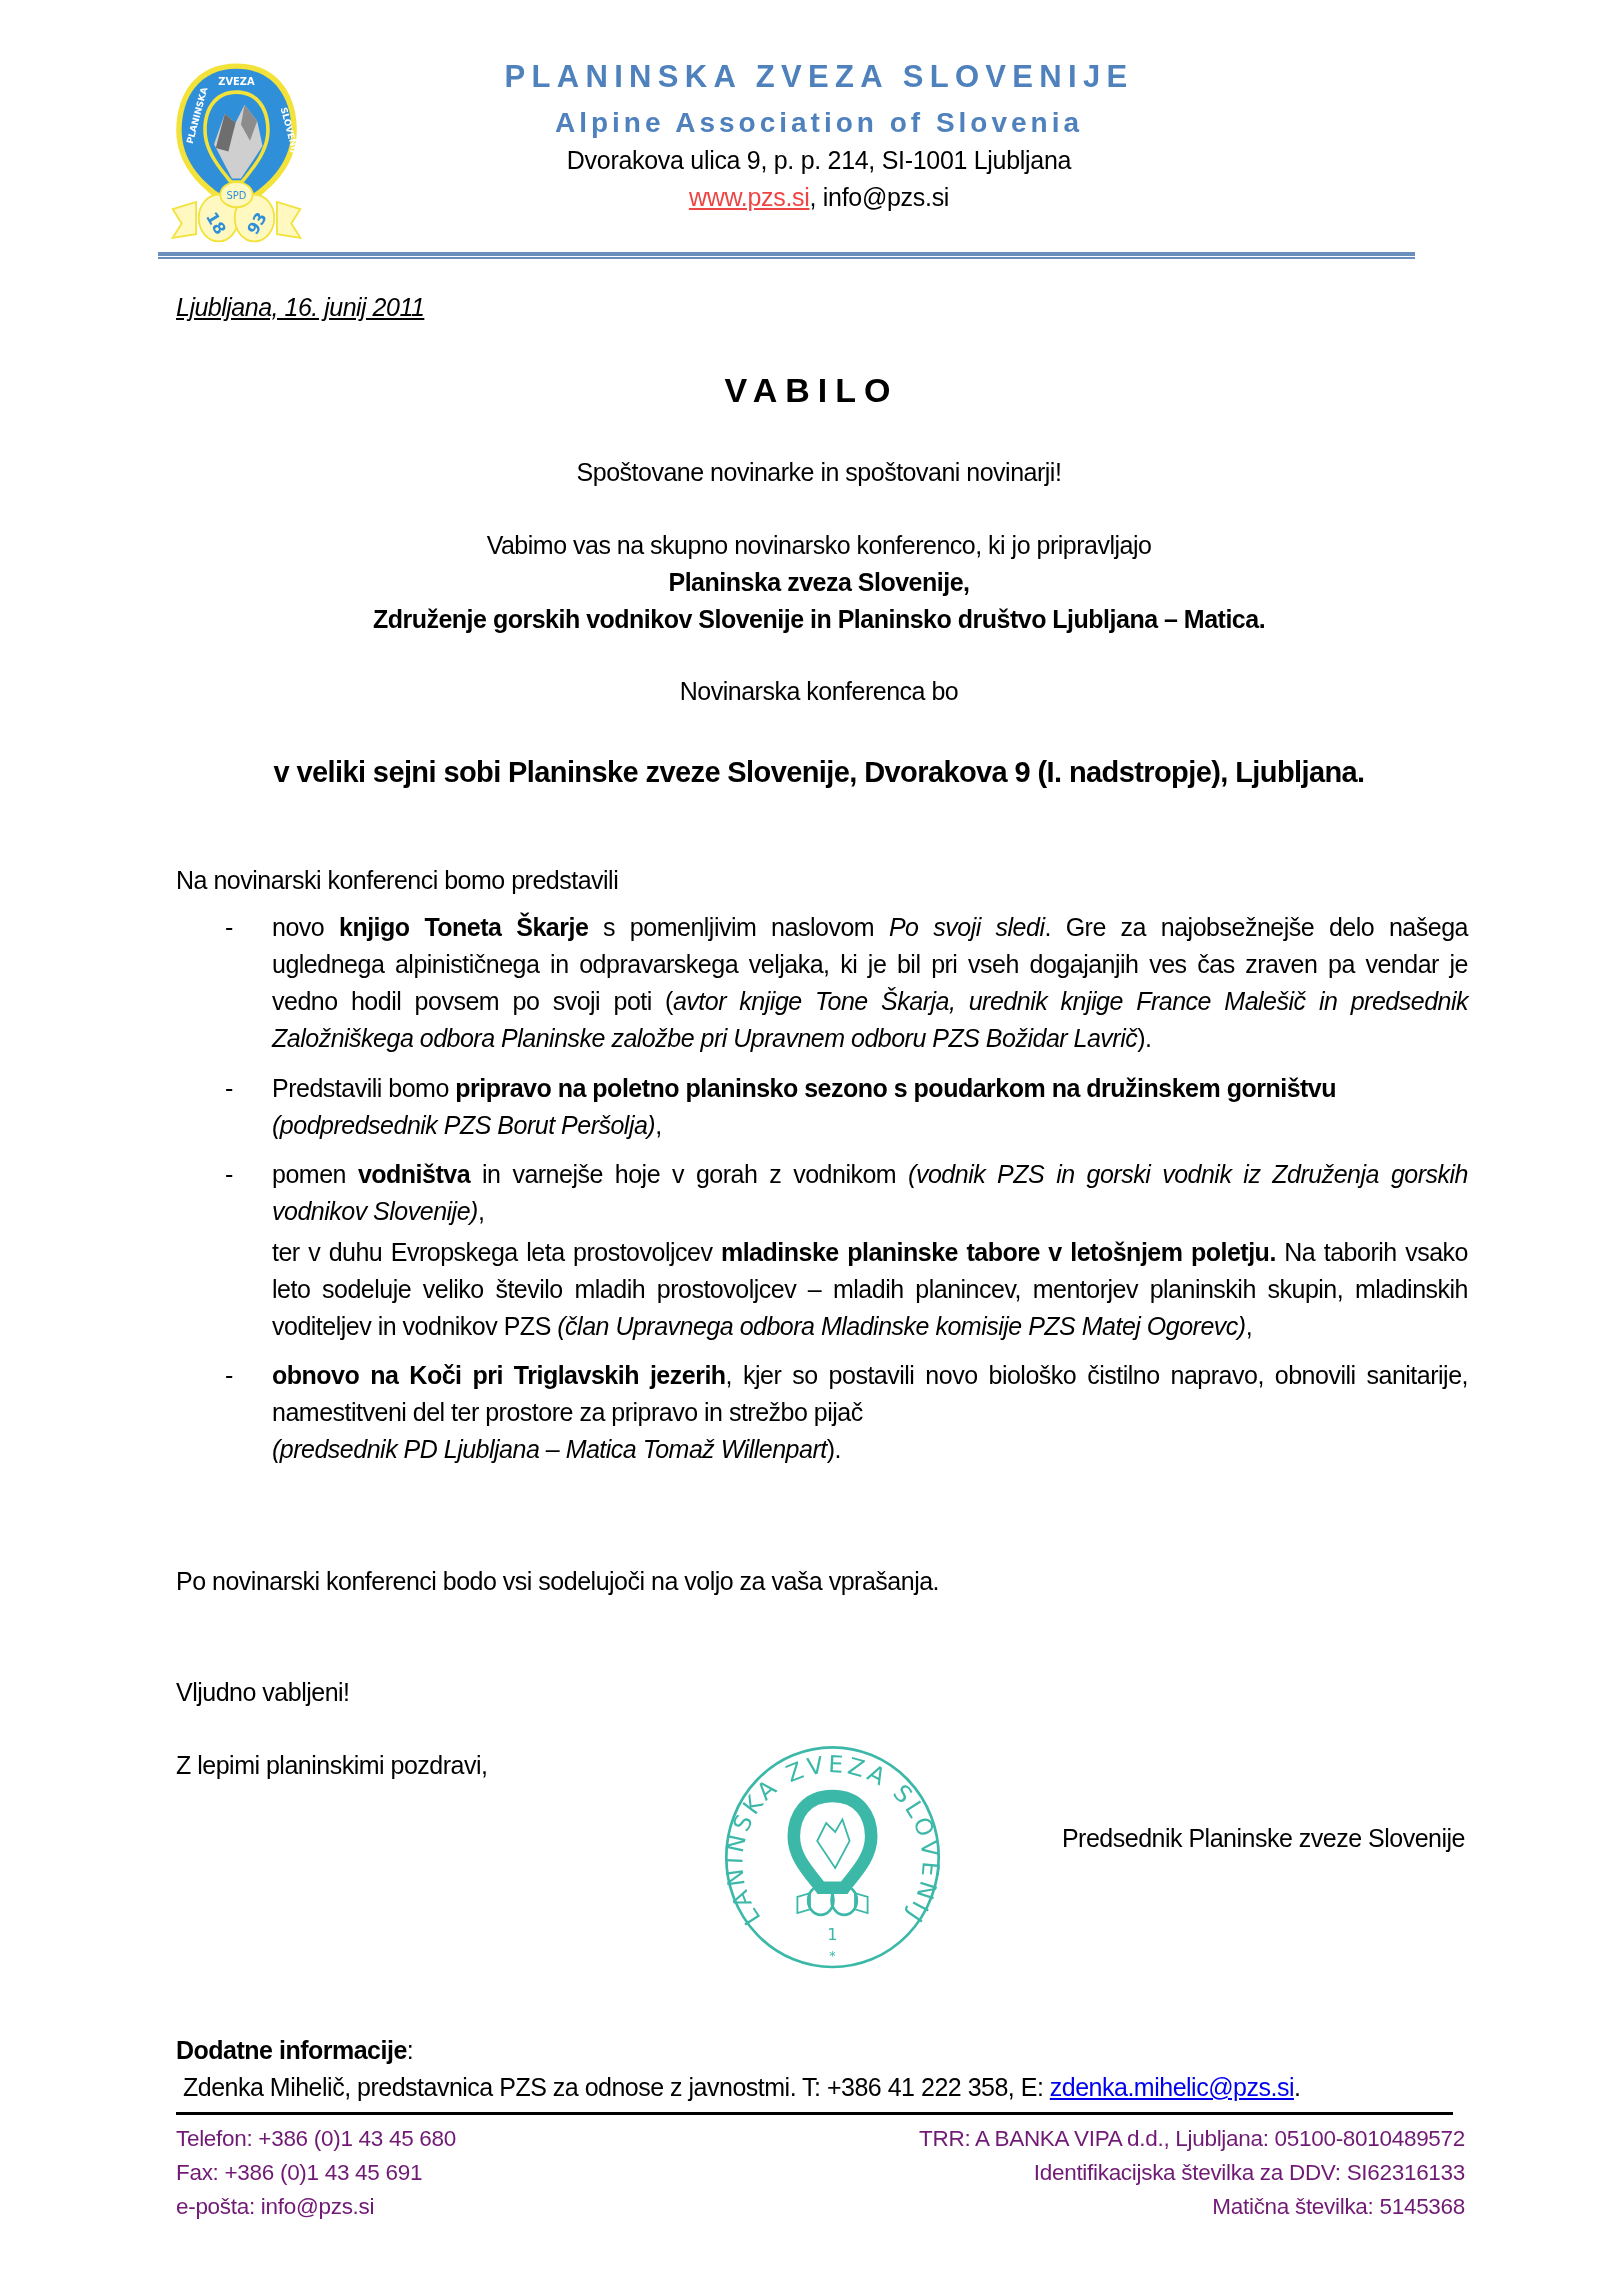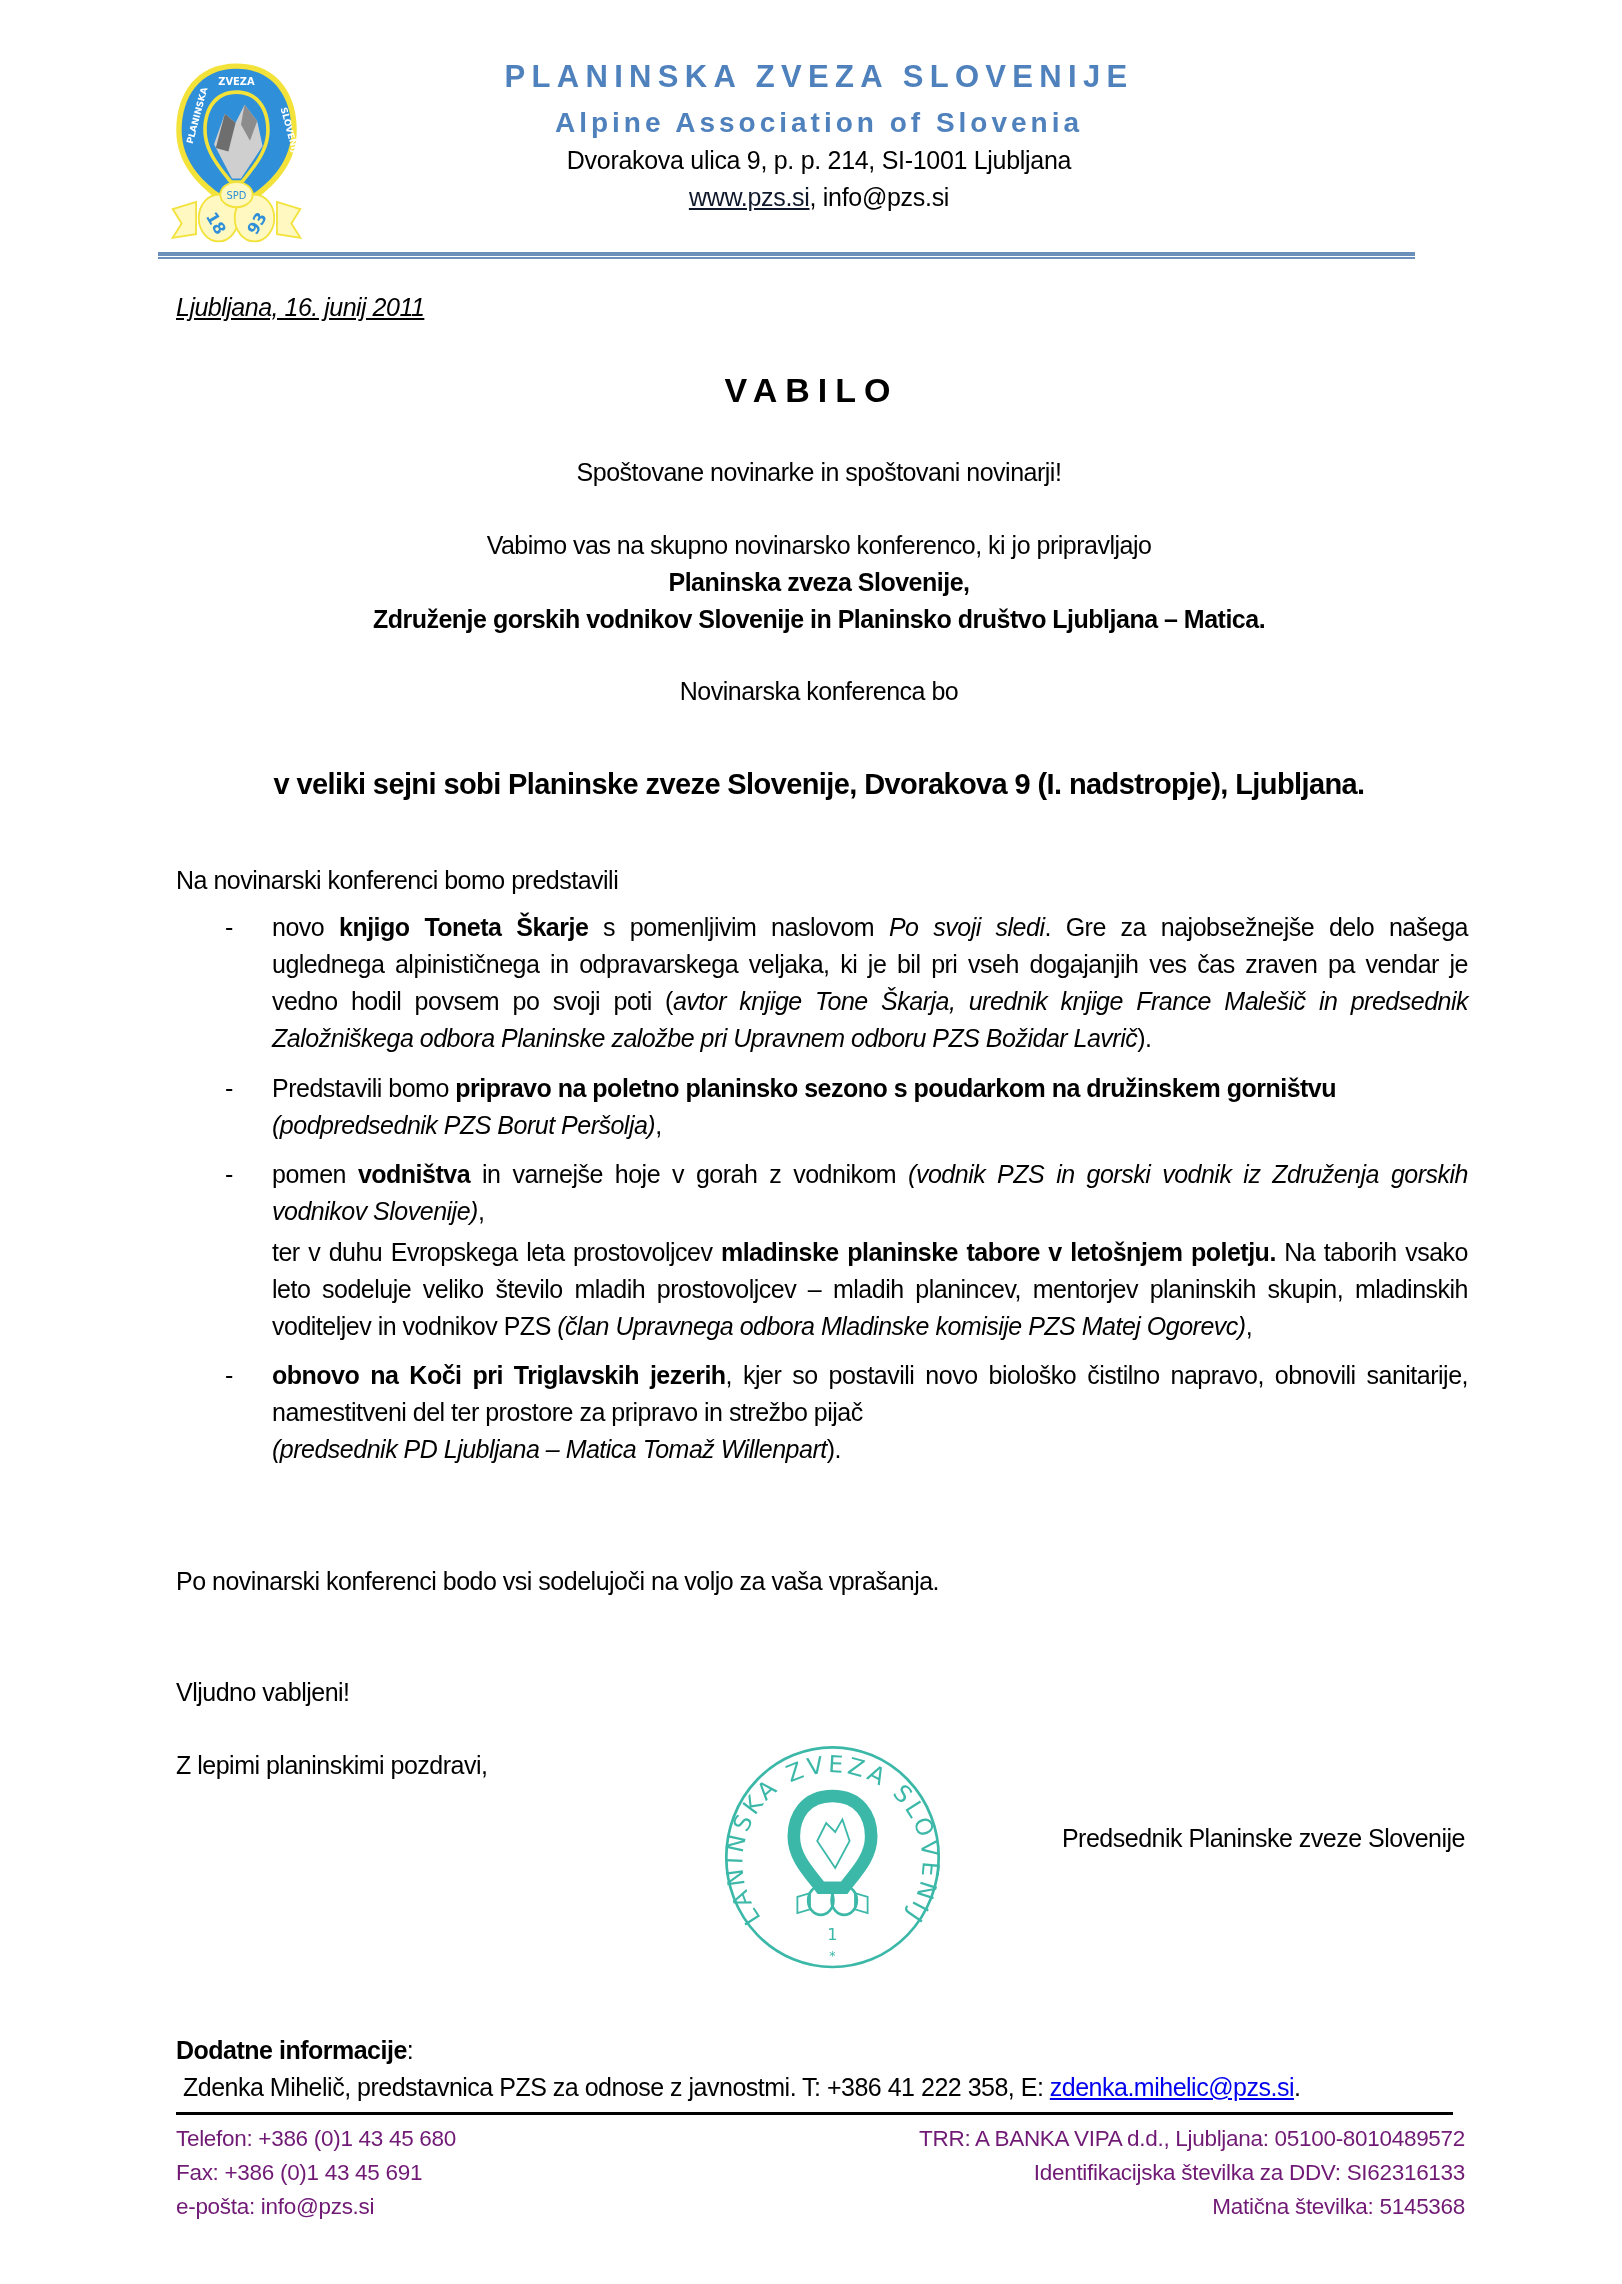--- a/index.html
+++ b/index.html
@@ -8,32 +8,32 @@
   .abs { position: absolute; }
   .page { position: absolute; left: 0; top: 0; width: 1623px; height: 2284px; }
 
   
   .logo { left: 169px; top: 58px; width: 135px; height: 187px; }
   .hdr { left: 414px; width: 810px; text-align: center; }
   .hdr-title { top: 59px; font-size: 31px; font-weight: bold; letter-spacing: 6.3px; color: #4f81bd; }
   .hdr-sub { top: 107px; font-size: 28px; font-weight: bold; letter-spacing: 4px; color: #4f81bd; }
   .hdr-addr { top: 146px; font-size: 25px; letter-spacing: -0.3px; }
   .hdr-web { top: 183px; font-size: 25px; letter-spacing: -0.3px; }
-  .hdr-web a { color: #0f172a; text-decoration: underline; }
+  .hdr-web a { color: #ef4444; text-decoration: underline; }
   .rule-blue { left: 158px; top: 252px; width: 1257px; height: 3.6px; background: #6a8fba; }
   .rule-blue2 { left: 158px; top: 257px; width: 1257px; height: 1.8px; background: #6a8fba; }
 
   .date { left: 176px; top: 293px; font-size: 25px; font-style: italic; text-decoration: underline; letter-spacing: -0.5px; }
   .vabilo { left: 0; width: 1623px; top: 371px; text-align: center; font-size: 34px; font-weight: bold; letter-spacing: 8px; }
 
   .center { left: 171px; width: 1296px; text-align: center; font-size: 25px; letter-spacing: -0.5px; }
   .b { font-weight: bold; }
   .i { font-style: italic; }
   .big { font-size: 32px; font-weight: bold; letter-spacing: -0.5px; }
-  .big2 { font-size: 29px; font-weight: bold; letter-spacing: -0.6px; margin-top: 12px; }
+  .big2 { font-size: 29px; font-weight: bold; letter-spacing: -0.6px; }
 
   .para { left: 176px; width: 1292px; font-size: 25px; letter-spacing: -0.5px; }
 
   .list { left: 176px; top: 909px; width: 1292px; font-size: 25px; letter-spacing: -0.5px; }
   .li { position: relative; padding-left: 96px; line-height: 37px; margin-bottom: 12.6px; text-align: justify; }
   .li .dash { position: absolute; left: 49px; top: 0; }
   .li .cont { margin-top: 3.6px; }
 
   .stamp { left: 711px; top: 1733px; width: 243px; height: 243px; }
 

